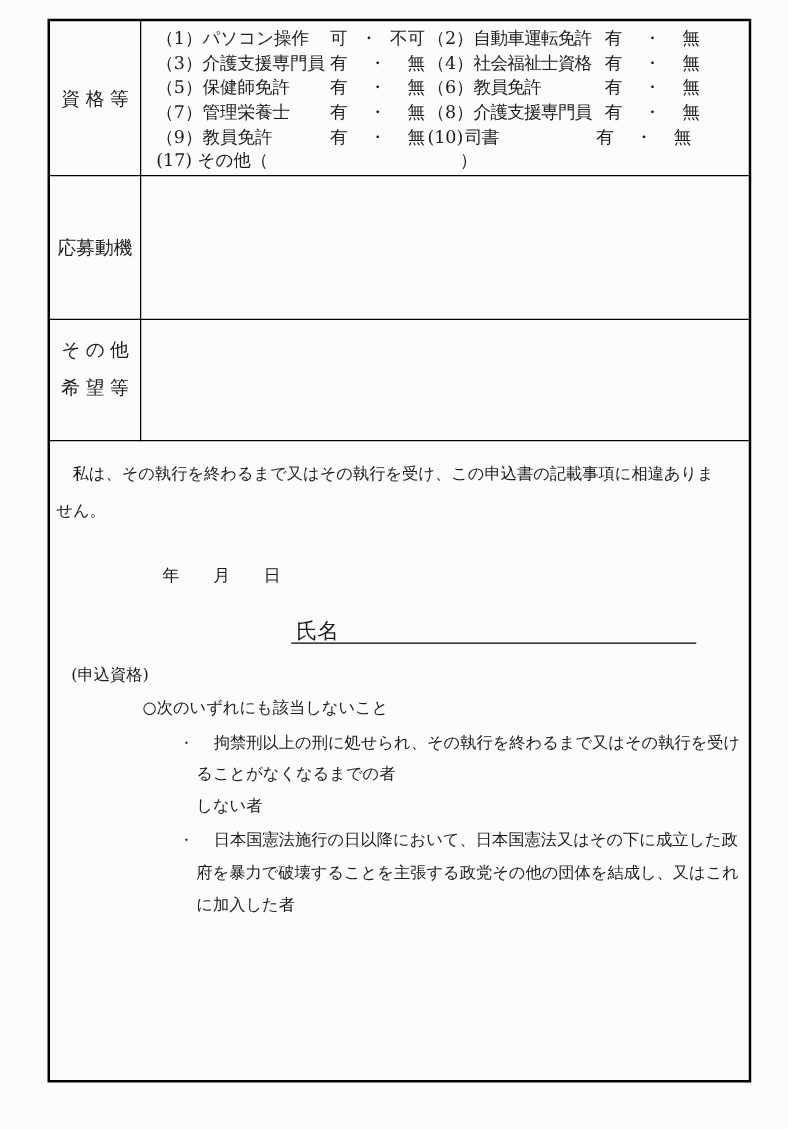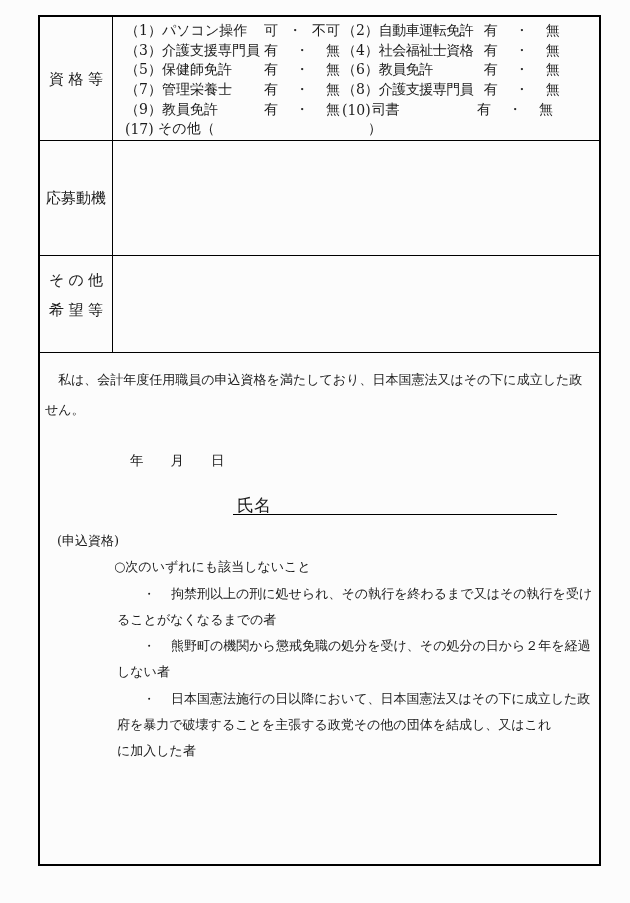--- a/index.html
+++ b/index.html
@@ -60,21 +60,21 @@
     position:absolute;left:193px;top:480px;width:324px;height:17px;
     border-bottom:1px solid #000;font-size:17px;line-height:17px;
   }
   .name-line span{padding-left:4px;}
 
   
   .elig{position:absolute;left:0;top:511px;width:560px;font-size:13px;}
   .eline{height:26.3px;line-height:26.3px;white-space:nowrap;}
   .e-title{padding-left:17px;}
   .e-heading{padding-left:74px;}
-  .e-cont{padding-left:77px;}
+  .e-cont{padding-left:117px;}
   .b-bullet{display:inline-block;margin-left:103px;width:28px;font-size:12px;}
 </style>
 </head>
 <body>
 
 <div class="page">
   <div class="doc-table">
 
     <div class="row-sep sep-1"></div>
     <div class="row-sep sep-2"></div>
@@ -198,40 +198,39 @@
       <span>他</span>
     </div>
     <div class="vlabel lab-kibo">
       <span>希</span>
       <span>望</span>
       <span>等</span>
     </div>
     <div class="fill-cell cell-other"></div>
 
     <div class="decl">
-      <div>　私は、会計年度任用職員の申込資格を満たしており、日本国憲法又はその下に成立した政</div>
+      <div>　私は、その執行を終わるまで又はその執行を受け、この申込書の記載事項に相違ありま</div>
       <div>せん。</div>
     </div>
 
     <div class="date-line">
       <span>年</span>
       <span>月</span>
       <span>日</span>
     </div>
 
     <div class="name-line">
       <span>氏名</span>
     </div>
 
     <div class="elig">
       <div class="eline e-title">(申込資格)</div>
       <div class="eline e-heading">○次のいずれにも該当しないこと</div>
       <div class="eline"><span class="b-bullet">・</span><span>拘禁刑以上の刑に処せられ、その執行を終わるまで又はその執行を受け</span></div>
       <div class="eline e-cont">ることがなくなるまでの者</div>
-      <div class="eline"><span class="b-bullet">・</span><span>熊野町の機関から懲戒免職の処分を受け、その処分の日から２年を経過</span></div>
       <div class="eline e-cont">しない者</div>
       <div class="eline"><span class="b-bullet">・</span><span>日本国憲法施行の日以降において、日本国憲法又はその下に成立した政</span></div>
       <div class="eline e-cont">府を暴力で破壊することを主張する政党その他の団体を結成し、又はこれ</div>
       <div class="eline e-cont">に加入した者</div>
     </div>
 
   </div>
 </div>
 
 </body></html>

